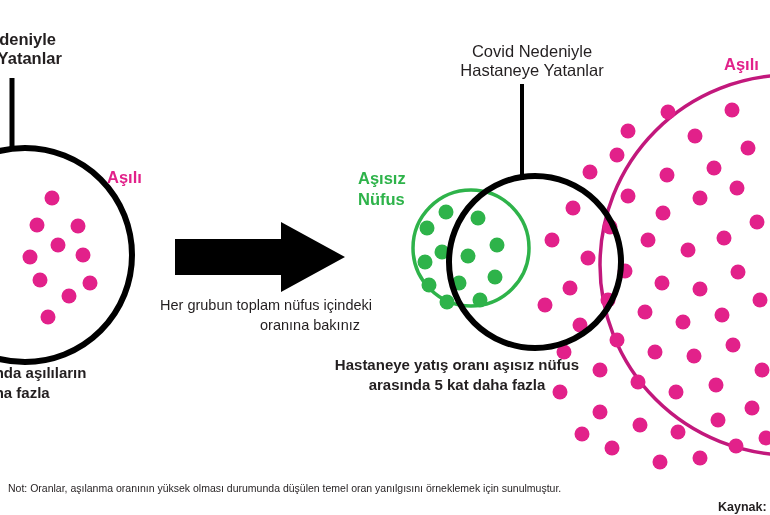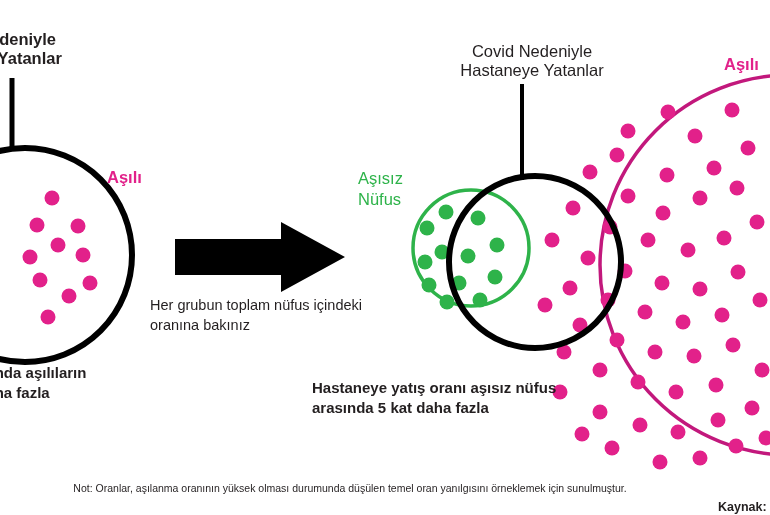--- a/index.html
+++ b/index.html
@@ -50,73 +50,73 @@
     width: 250px;
     font-size: 15px;
     font-weight: bold;
     color: #231f20;
     text-align: left;
     line-height: 1.35;
   }
 
   
   #arrow-caption {
-    left: 150px;
+    left: 160px;
     top: 296px;
     width: 200px;
     font-size: 14.5px;
     color: #231f20;
-    text-align: left;
+    text-align: right;
     line-height: 1.35;
   }
 
   
   #right-title {
     left: 432px;
     top: 42px;
     width: 200px;
     text-align: center;
     font-size: 16.5px;
     font-weight: normal;
     color: #231f20;
   }
   #unvaccinated-label {
     left: 358px;
     top: 168px;
     width: 74px;
     font-size: 16.5px;
-    font-weight: normal;
+    font-weight: bold;
     color: #2eb34a;
     line-height: 1.3;
     text-align: left;
   }
   #right-vaccinated-label {
     left: 724px;
     top: 55px;
     font-size: 16.5px;
     font-weight: bold;
     color: #e2218a;
   }
   #right-caption {
     left: 312px;
-    top: 378px;
+    top: 355px;
     width: 290px;
     font-size: 15px;
     font-weight: bold;
     color: #231f20;
-    text-align: left;
+    text-align: center;
     line-height: 1.35;
   }
 
   
   #footer-note {
-    left: 0px;
+    left: 8px;
     top: 482px;
     width: 700px;
-    text-align: center;
+    text-align: left;
     font-size: 10.5px;
     color: #231f20;
   }
   #credit-block {
     left: 718px;
     top: 462px;
     font-size: 12.5px;
     color: #231f20;
     line-height: 1.45;
   }

